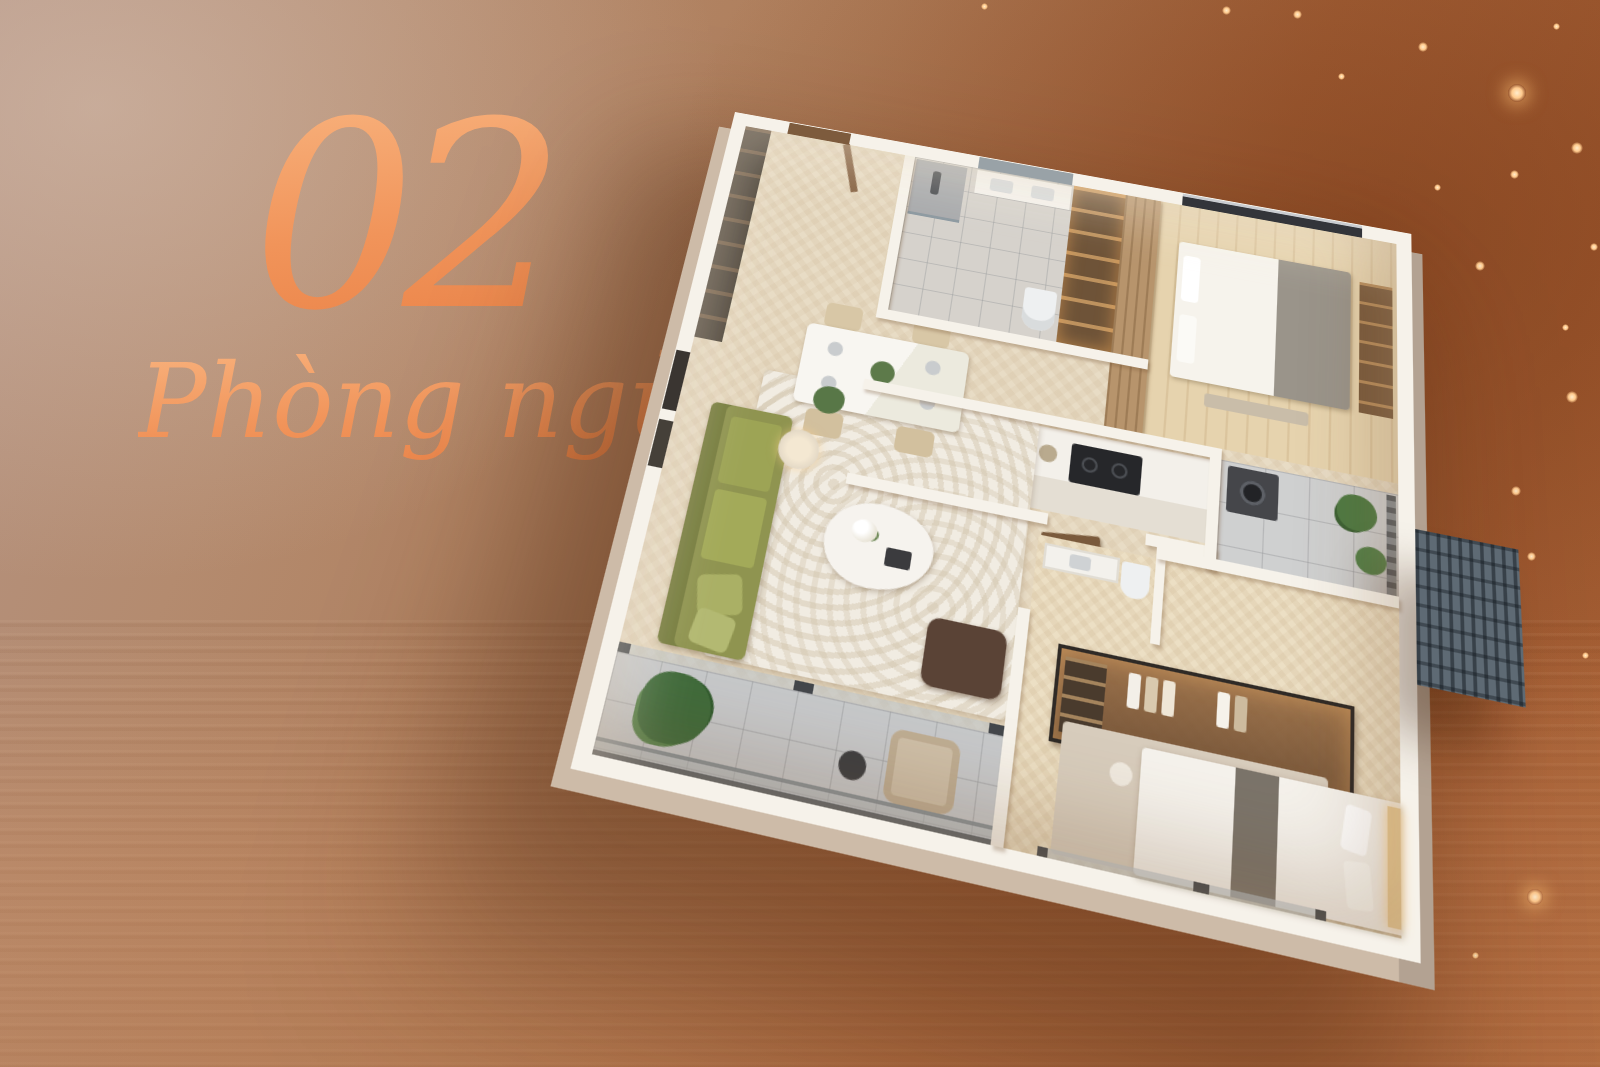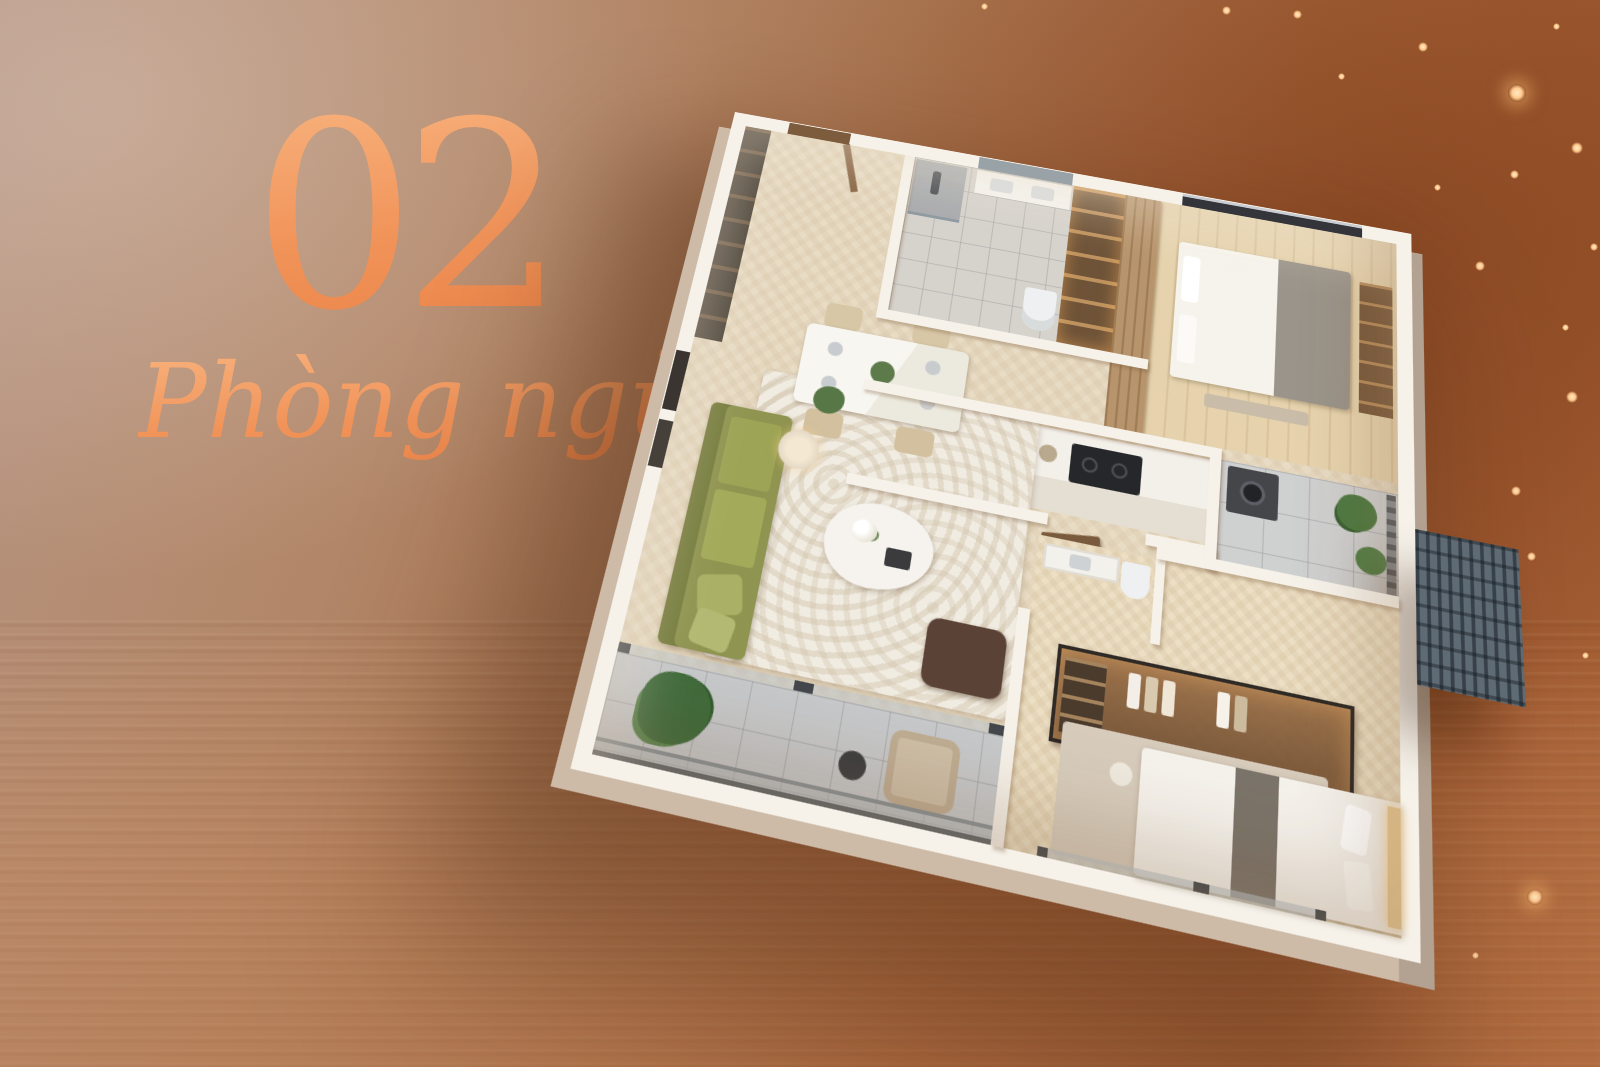--- a/index.html
+++ b/index.html
@@ -17,21 +17,21 @@
       linear-gradient(180deg, rgba(195,128,82,0) 0%, rgba(197,130,84,.30) 55%, rgba(190,122,76,.38) 100%),
       repeating-linear-gradient(180deg, rgba(255,222,192,.055) 0 2px, rgba(101,48,16,.065) 4px 7px, rgba(255,255,255,0) 7px 13px);
   }
   .sparkle { position:absolute; border-radius:50%;
     background:radial-gradient(circle,#ffeccb 0%,#ffca8d 40%,rgba(255,176,97,0) 72%); }
   .sparkle.bright { box-shadow:0 0 16px 5px rgba(255,194,118,.5); }
 
   
   .headline { position:absolute; left:0; top:0; width:680px; height:620px; }
   .unit-number { position:absolute; left:252px; top:78px; font-family:"DejaVu Serif",serif;
-    font-size:258px; line-height:1.08; letter-spacing:-14px; color:#f49a60; }
+    font-style:italic; font-size:258px; line-height:1.08; letter-spacing:-14px; color:#f49a60; }
   .unit-label  { position:absolute; left:138px; top:338px; font-family:"DejaVu Serif",serif;
     font-style:italic; font-size:102px; line-height:1.25; color:#f2955b; white-space:nowrap; }
   .area-range  { position:absolute; left:290px; top:496px; font-size:44px; letter-spacing:3px;
     color:#fdfbf8; white-space:nowrap; }
   @supports ((-webkit-background-clip:text) or (background-clip:text)) {
     .unit-number, .unit-label {
       background:linear-gradient(175deg,#f8b27d 6%,#f1945a 55%,#ea8145 100%);
       -webkit-background-clip:text; background-clip:text; color:transparent; }
   }
 

